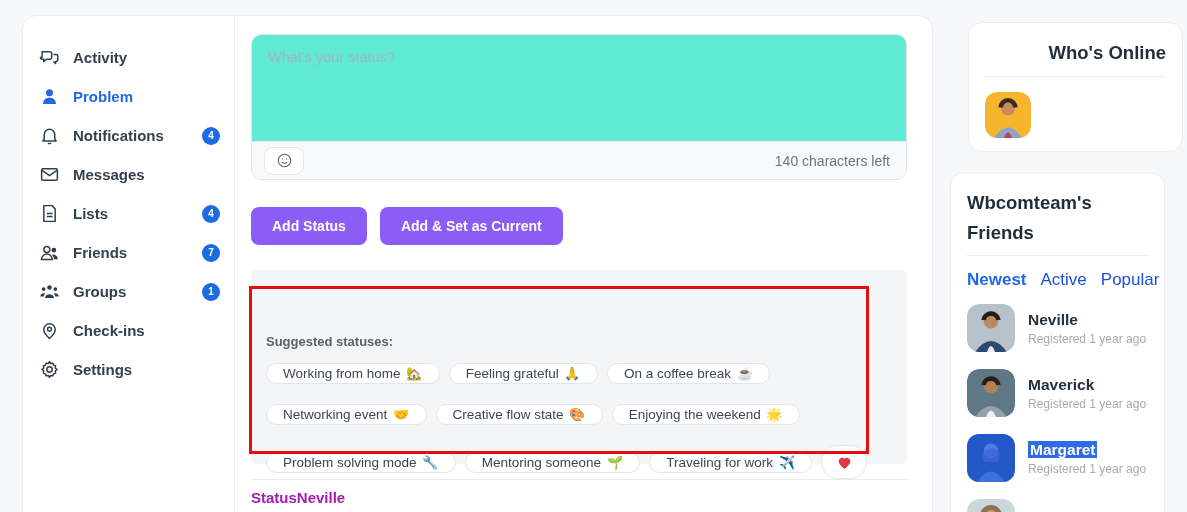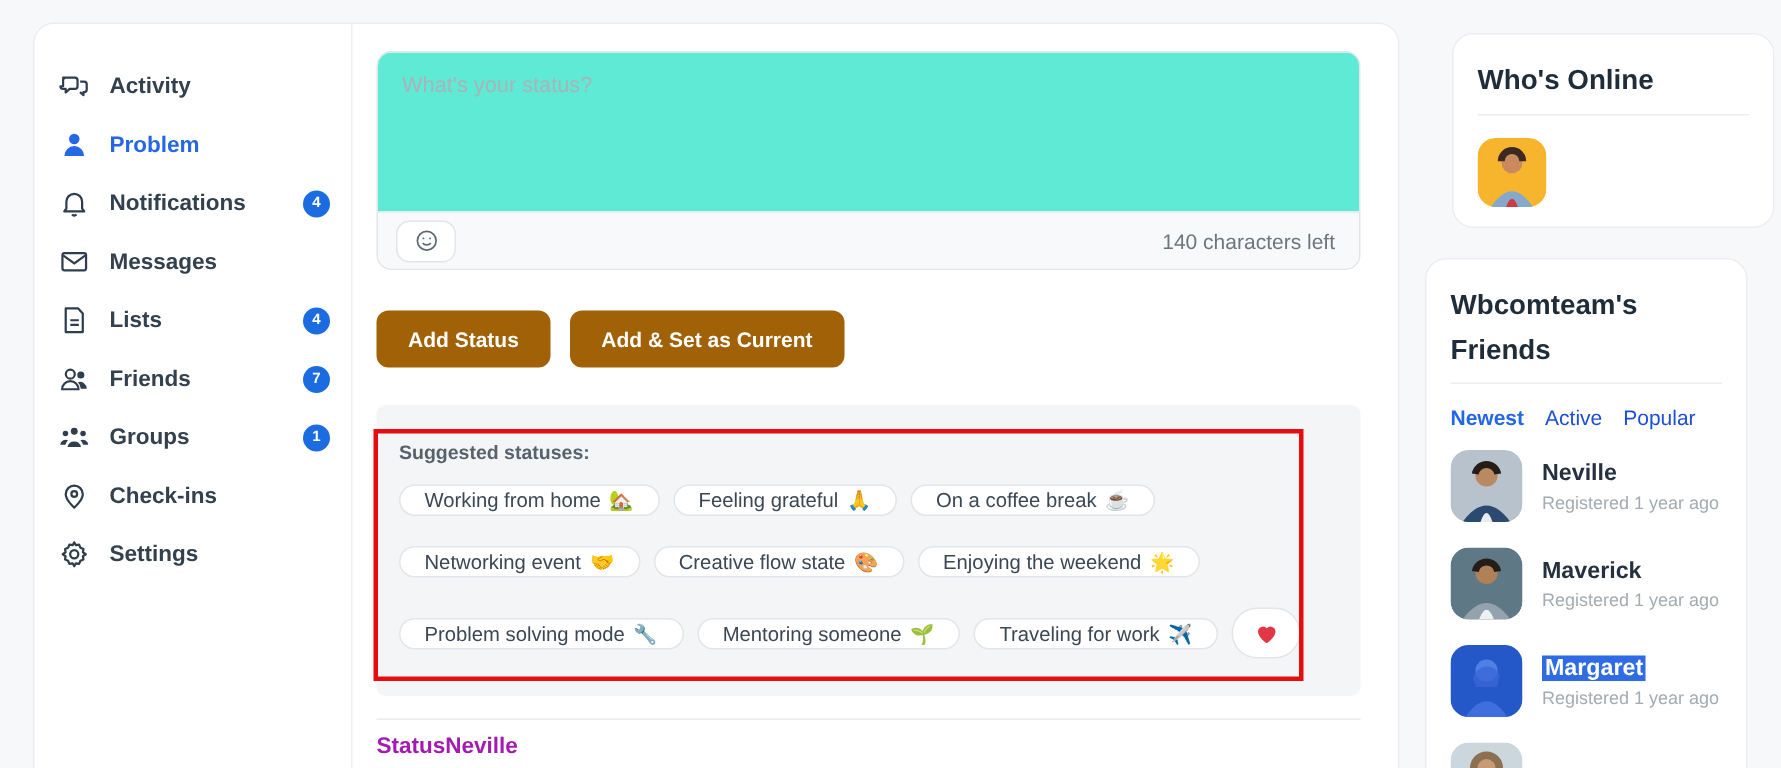--- a/index.html
+++ b/index.html
@@ -53,34 +53,34 @@
   .emoji-btn {
     width:40px; height:28px; background:#fff; border:1px solid #e3e6e9;
     border-radius:9px; display:flex; align-items:center; justify-content:center;
     cursor:pointer;
   }
   .emoji-btn svg { width:17px; height:17px; }
   .char-counter { margin-left:auto; font-size:14px; color:#6c7680; }
   
   .btn-row { margin-top:27px; display:flex; gap:13px; }
   .btn-primary {
-    background:#a16207; color:#fff; border:0; border-radius:8px;
+    background:#8b5cf6; color:#fff; border:0; border-radius:8px;
     height:38px; padding:0 21px; font-size:14px; font-weight:700;
     font-family:"Liberation Sans", sans-serif; cursor:pointer;
   }
   
   .suggest-panel {
     margin-top:25px; background:#f4f5f7; border-radius:6px;
     height:194px; position:relative; padding:24px 14px 0 15px;
   }
   .annotation-rect {
     position:absolute; left:-2px; top:16px; width:620px; height:168px;
     border:3px solid #e60d11; pointer-events:none; z-index:5;
   }
-  .suggest-label { font-size:13px; font-weight:700; color:#57626d; }
+  .suggest-label { font-size:13px; font-weight:700; color:#57626d;margin-top:40px; }
   .chips { margin-top:14px; display:flex; flex-wrap:wrap; gap:10px 9px; align-items:center; }
   .chip {
     background:#fff; border:1px solid #e2e5e9; border-radius:17px;
     height:21px; padding:0 16px; display:flex; align-items:center;
     font-size:13.5px; color:#3a4754; cursor:pointer; white-space:nowrap;
   }
   .chip .chip-emoji { margin-left:6px; font-size:13px; }
   .flex-break { width:100%; height:0; }
   .fav-btn {
     background:#fff; border:1px solid #e2e5e9; border-radius:17px;
@@ -88,26 +88,26 @@
     cursor:pointer;
   }
   .fav-btn svg { width:17px; height:17px; }
   
   .table-divider { margin-top:15px; border-top:1px solid #e9ecef; }
   .table-head {
     margin-top:9px; display:flex; 
     padding-right:63px; font-size:15px; font-weight:700; color:#a21caf;
   }
   
-  .online-card { left:968px; top:22px; width:215px; height:130px; padding:15px 16px; }
+  .online-card { left:968px; top:22px; width:215px; height:130px; padding:15px 16px;text-align:right; }
   .widget-title { font-size:18.5px; font-weight:700; color:#1f2d3a; line-height:1.6; }
   .widget-divider { margin-top:8px; border-top:1px solid #eaedf0; }
   .online-avatar { margin-top:15px; }
   .friends-card { left:950px; top:172px; width:215px; height:620px; padding:15px 16px; }
-  .friend-tabs { margin-top:14px; display:flex; gap:14px; font-size:14px; }
+  .friend-tabs { margin-top:14px; display:flex; gap:14px; font-size:17px; }
   .friend-tab { color:#1d4ed8; cursor:pointer; }
   .friend-tab.active { color:#2467e6; font-weight:700; }
   .friend-list { margin-top:14px; }
   .friend-item { display:flex; gap:13px; margin-bottom:17px; align-items:center; }
   .friend-name { font-size:15.5px; font-weight:700; color:#243240; }
   .friend-name .highlight { background:#2e6be5; color:#fff; padding:0 2px; }
   .friend-meta { font-size:12px; color:#a3abb3; margin-top:3px; }
   .avatar { border-radius:12px; display:block; }
 </style>
 </head>

